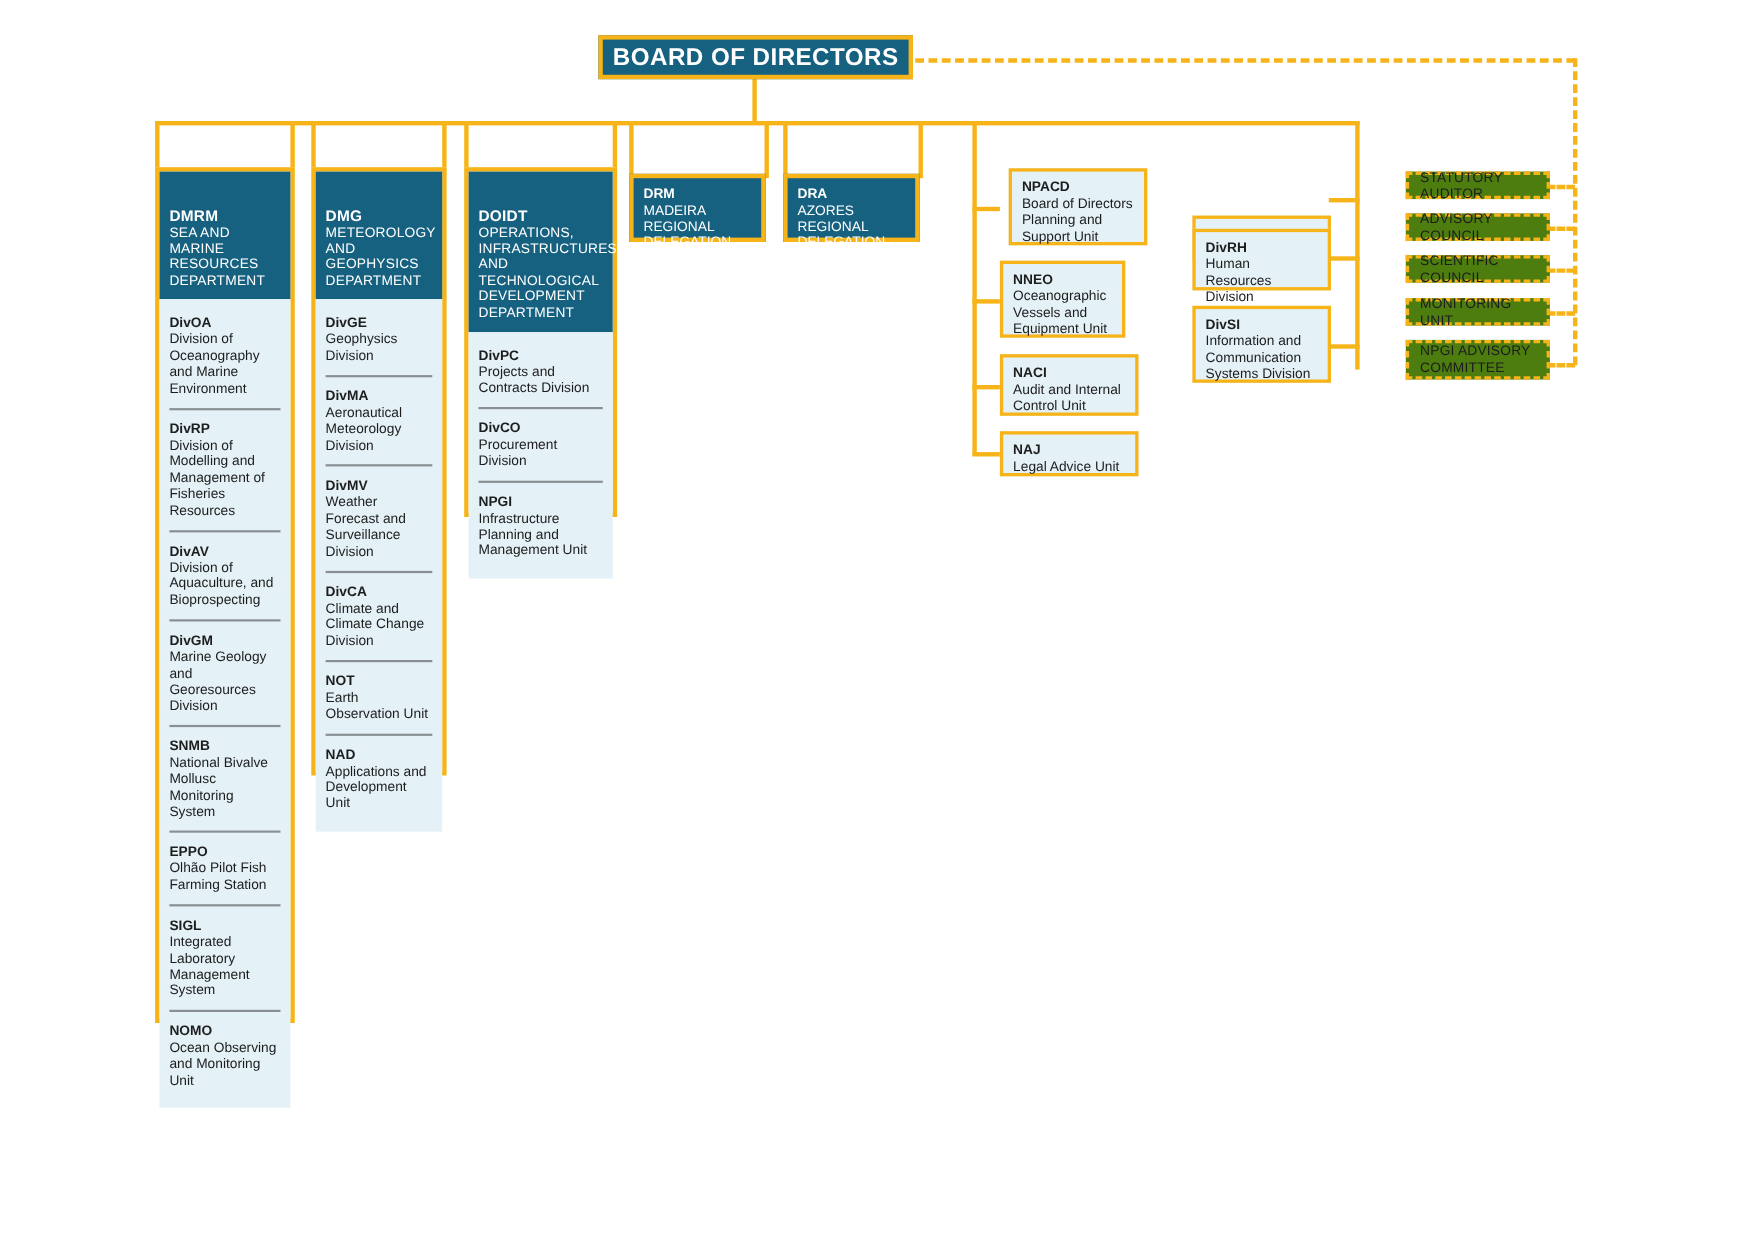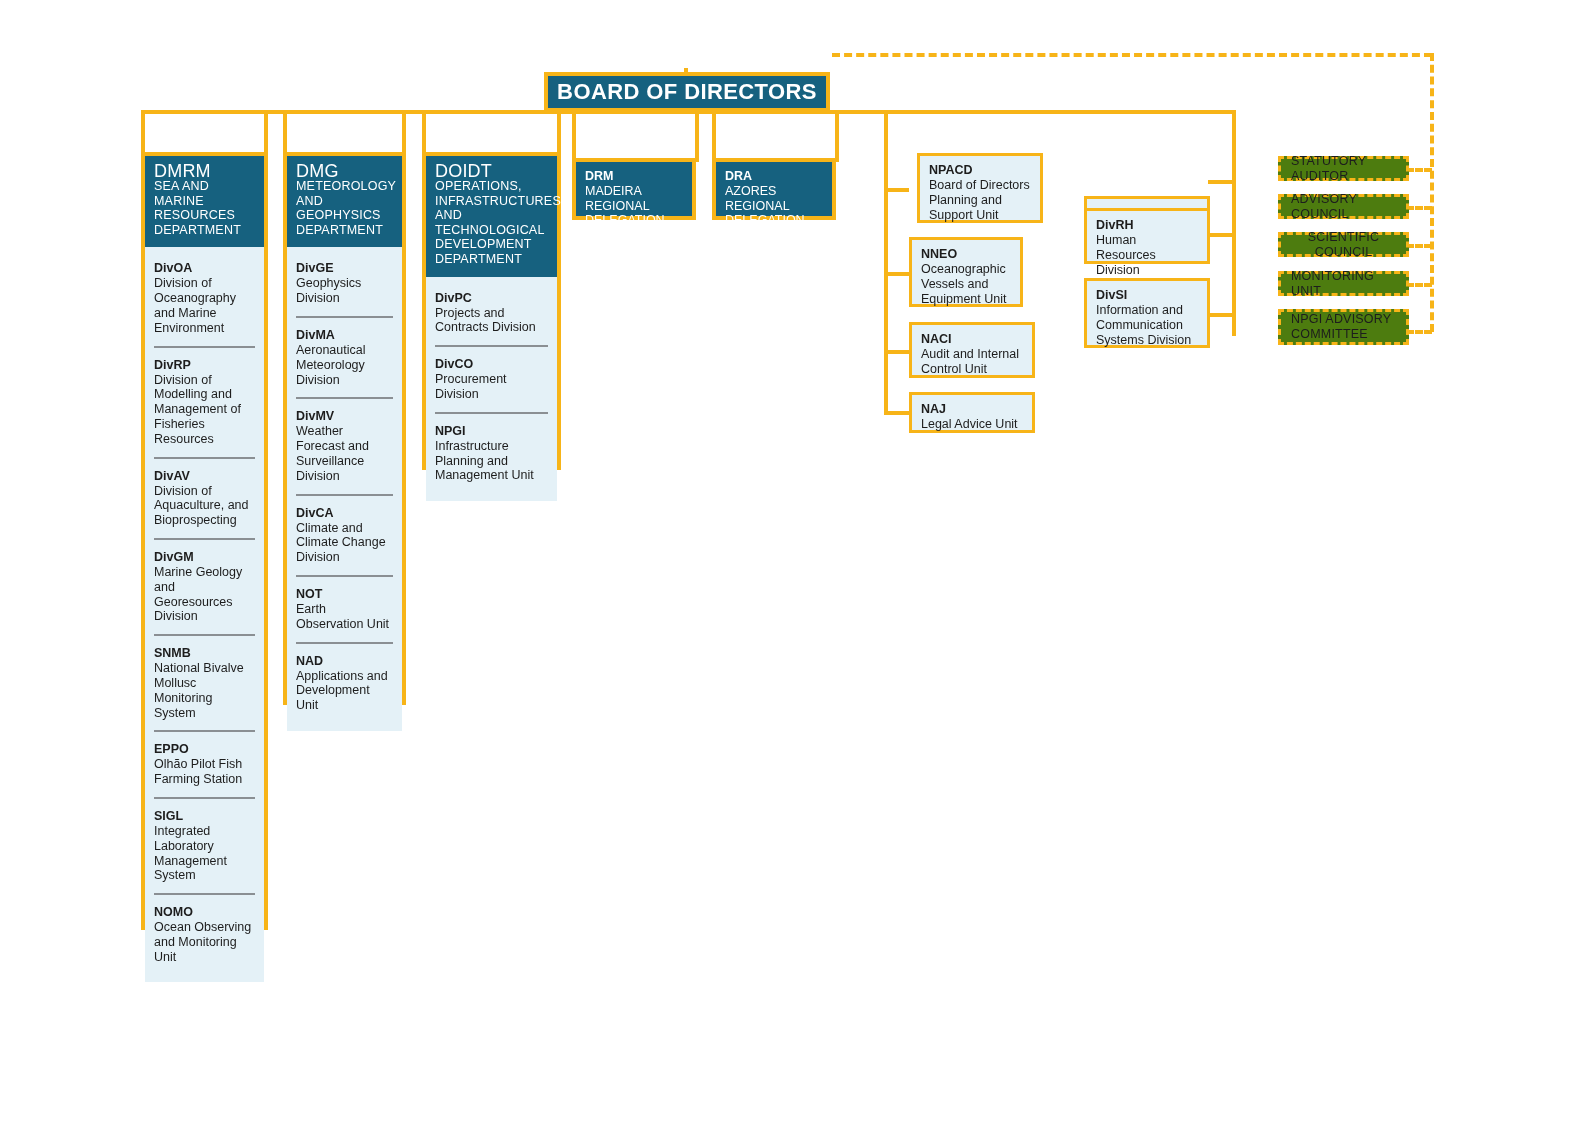--- a/index.html
+++ b/index.html
@@ -41,21 +41,21 @@
     border:4px solid #f7b418;
     background:#ffffff;
     box-sizing:border-box;
   }
   .dept-head{
     background:#16617f;
     color:#ffffff;
     padding:8px 9px 10px 9px;
     box-sizing:border-box;
   }
-  .dept-head .code{font-weight:normal;font-size:18px;line-height:15px;letter-spacing:.2px;}
+  .dept-head .code{font-weight:bold;font-size:14px;line-height:15px;letter-spacing:.2px;margin-top:25px;}
   .dept-head .name{font-size:12.5px;line-height:14.6px;letter-spacing:.2px;}
   .dept-body{
     background:#e4f1f7;
     padding:4px 9px 8px 9px;
     box-sizing:border-box;
   }
   .unit{padding:10px 0 10px 0;}
   .unit + .unit{border-top:2px solid #8a8f93;}
   .unit .code{font-weight:bold;font-size:12.5px;line-height:15px;}
   .unit .name{font-size:12.5px;line-height:14.8px;}
@@ -126,21 +126,21 @@
   <div class="ln h" style="left:1208px;top:313px;width:28px;"></div>
 
   <div class="dln h" style="left:832px;top:53px;width:600px;"></div>
   <div class="dln v" style="left:1430px;top:53px;height:279px;"></div>
   <div class="dln h" style="left:1406px;top:168px;width:26px;"></div>
   <div class="dln h" style="left:1406px;top:206px;width:26px;"></div>
   <div class="dln h" style="left:1406px;top:244px;width:26px;"></div>
   <div class="dln h" style="left:1406px;top:283px;width:26px;"></div>
   <div class="dln h" style="left:1406px;top:330px;width:26px;"></div>
 
-  <div class="bod" style="left:544px;top:32px;width:286px;height:40px;margin-top:40px;">
+  <div class="bod" style="left:544px;top:32px;width:286px;height:40px;">
     <span>BOARD OF DIRECTORS</span>
   </div>
 
   <div class="dept" style="left:141px;top:152px;width:127px;height:778px;">
     <div class="dept-head">
       <div class="code">DMRM</div>
       <div class="name">SEA AND MARINE RESOURCES DEPARTMENT</div>
     </div>
     <div class="dept-body">
       <div class="unit">
@@ -270,21 +270,21 @@
     <div class="code">DivSI</div>
     <div class="name">Information and Communication Systems Division</div>
   </div>
 
   <div class="dbox" style="left:1278px;top:156px;width:131px;height:25px;">
     <div class="name">STATUTORY AUDITOR</div>
   </div>
   <div class="dbox" style="left:1278px;top:194px;width:131px;height:25px;">
     <div class="name">ADVISORY COUNCIL</div>
   </div>
-  <div class="dbox" style="left:1278px;top:232px;width:131px;height:25px;text-align:center;">
+  <div class="dbox" style="left:1278px;top:232px;width:131px;height:25px;">
     <div class="name">SCIENTIFIC COUNCIL</div>
   </div>
   <div class="dbox" style="left:1278px;top:271px;width:131px;height:25px;">
     <div class="name">MONITORING UNIT</div>
   </div>
   <div class="dbox" style="left:1278px;top:309px;width:131px;height:36px;">
     <div class="name">NPGI ADVISORY COMMITTEE</div>
   </div>
 
 </div>

